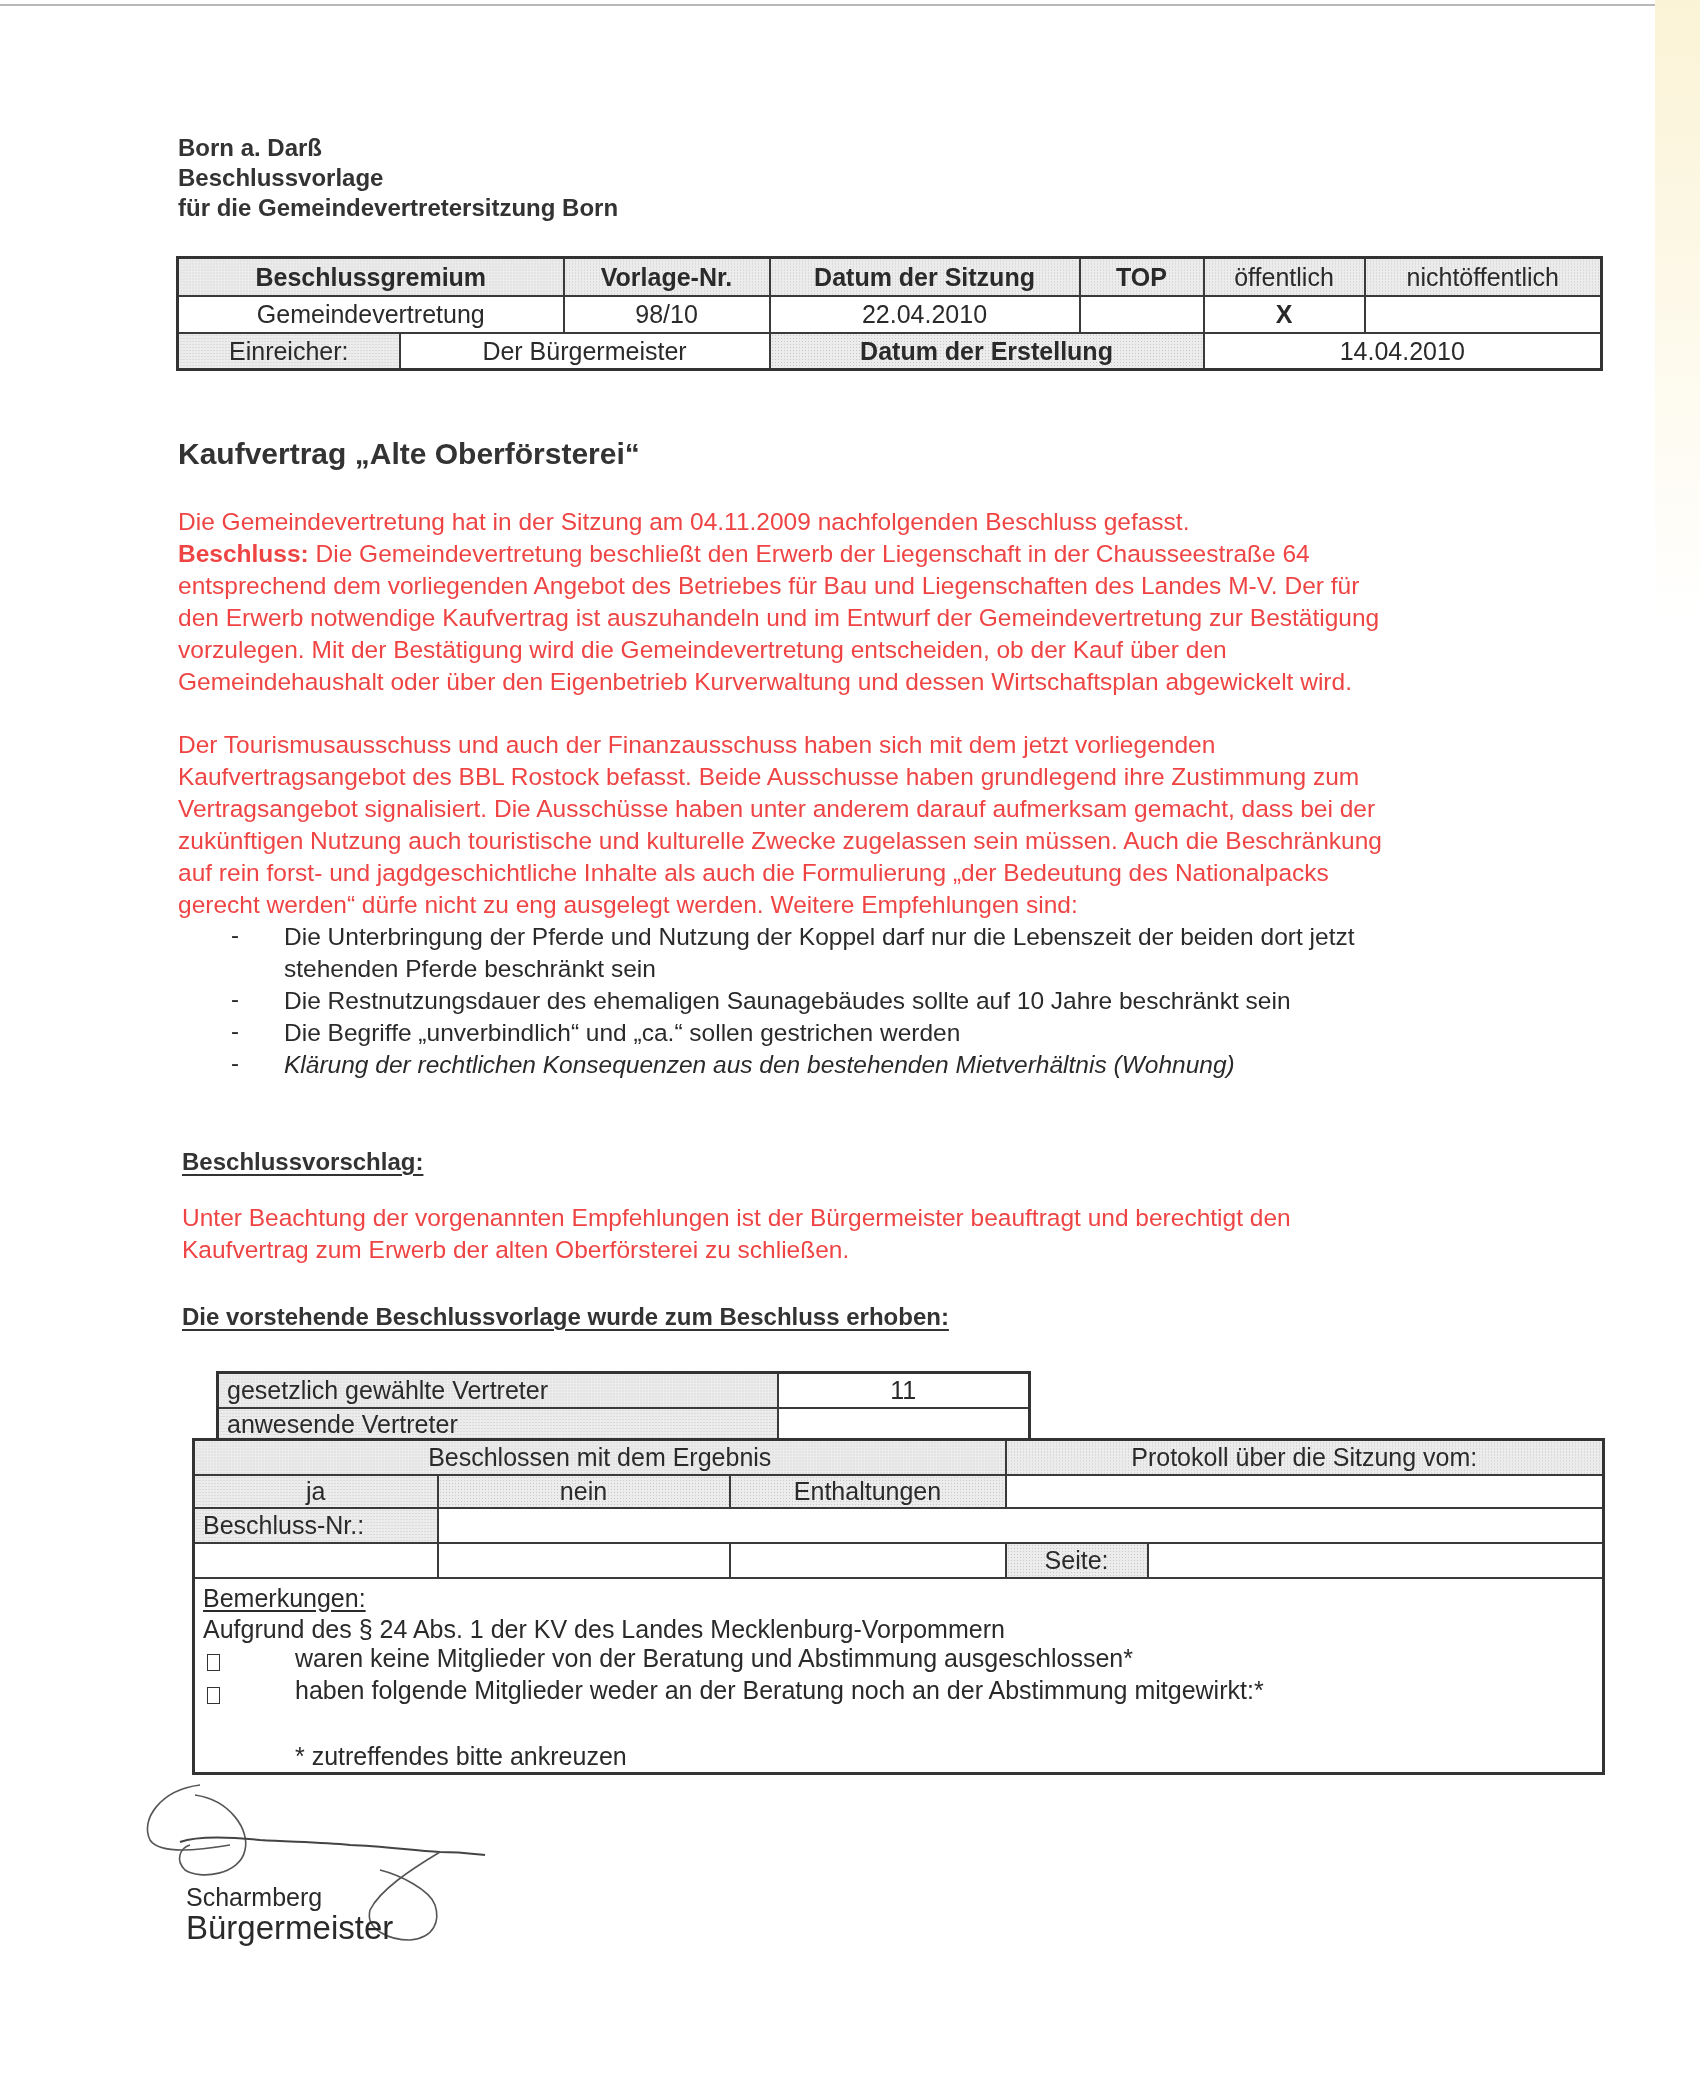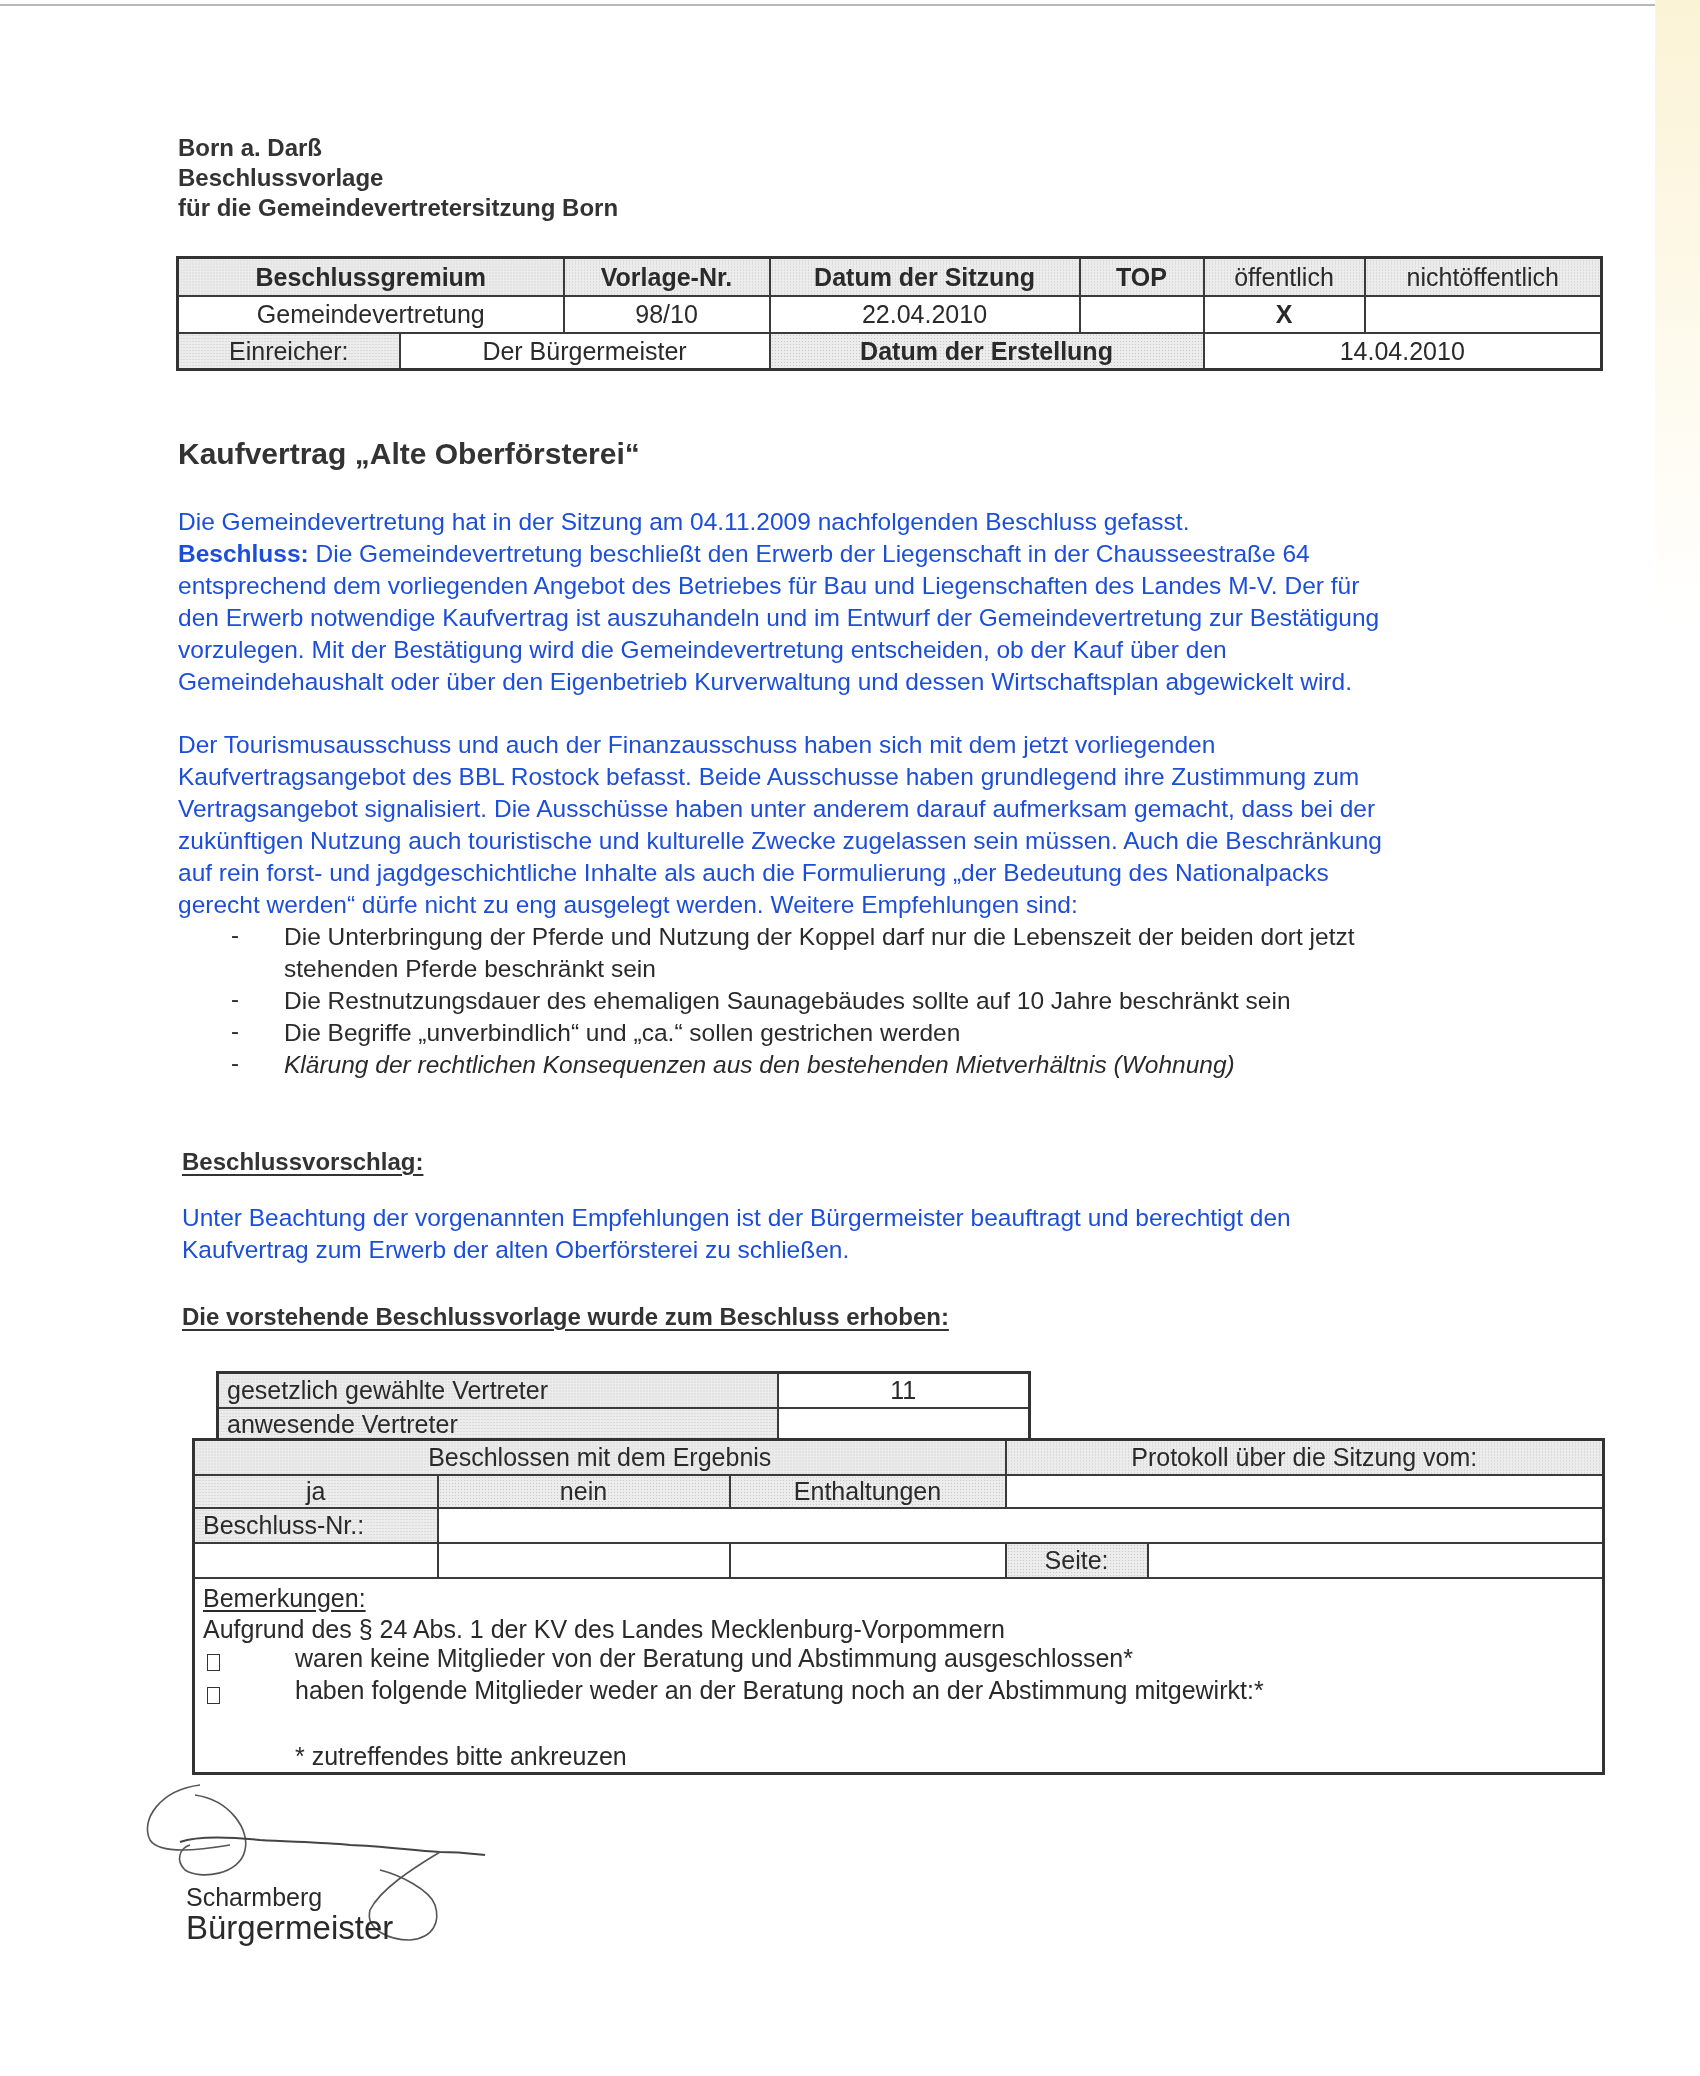--- a/index.html
+++ b/index.html
@@ -18,21 +18,21 @@
   .hdr { font-weight: bold; font-size: 24px; line-height: 30px; color: #333; }
   .gray { background-color: #ececec;
     background-image: radial-gradient(#c9c9c9 0.8px, transparent 0.9px);
     background-size: 3px 3px; }
   table.t { position: absolute; border-collapse: collapse; table-layout: fixed; }
   table.t td { border: 2px solid #3a3a3a; padding: 0; text-align: center; font-size: 25px; line-height: 30px; color: #2a2a2a; overflow: hidden; white-space: nowrap; }
   table.t td.b { font-weight: bold; }
   table.t td.l { text-align: left; padding-left: 8px; }
   .outer { border: 3px solid #333 !important; }
   .title { font-weight: bold; font-size: 30px; color: #333; }
-  .para { position: absolute; left: 178px; font-size: 24.5px; line-height: 32.5px; color: #1d4ed8; white-space: nowrap; }
+  .para { position: absolute; left: 178px; font-size: 24.5px; line-height: 32.5px; color: #ef4444; white-space: nowrap; }
   .list-item { position: absolute; font-size: 24.5px; line-height: 32.5px; white-space: nowrap; }
   .dash { position: absolute; left: 231px; font-size: 24px; }
   .under { text-decoration: underline; text-underline-offset: 4px; font-weight: bold; font-size: 24px; color: #333; }
   .box { display: inline-block; width: 11px; height: 15px; border: 1.5px solid #333; vertical-align: middle; }
   .sig { position: absolute; left: 140px; top: 1780px; width: 420px; height: 180px; }
 </style>
 </head>
 <body>
 
 <div class="top-line"></div>

